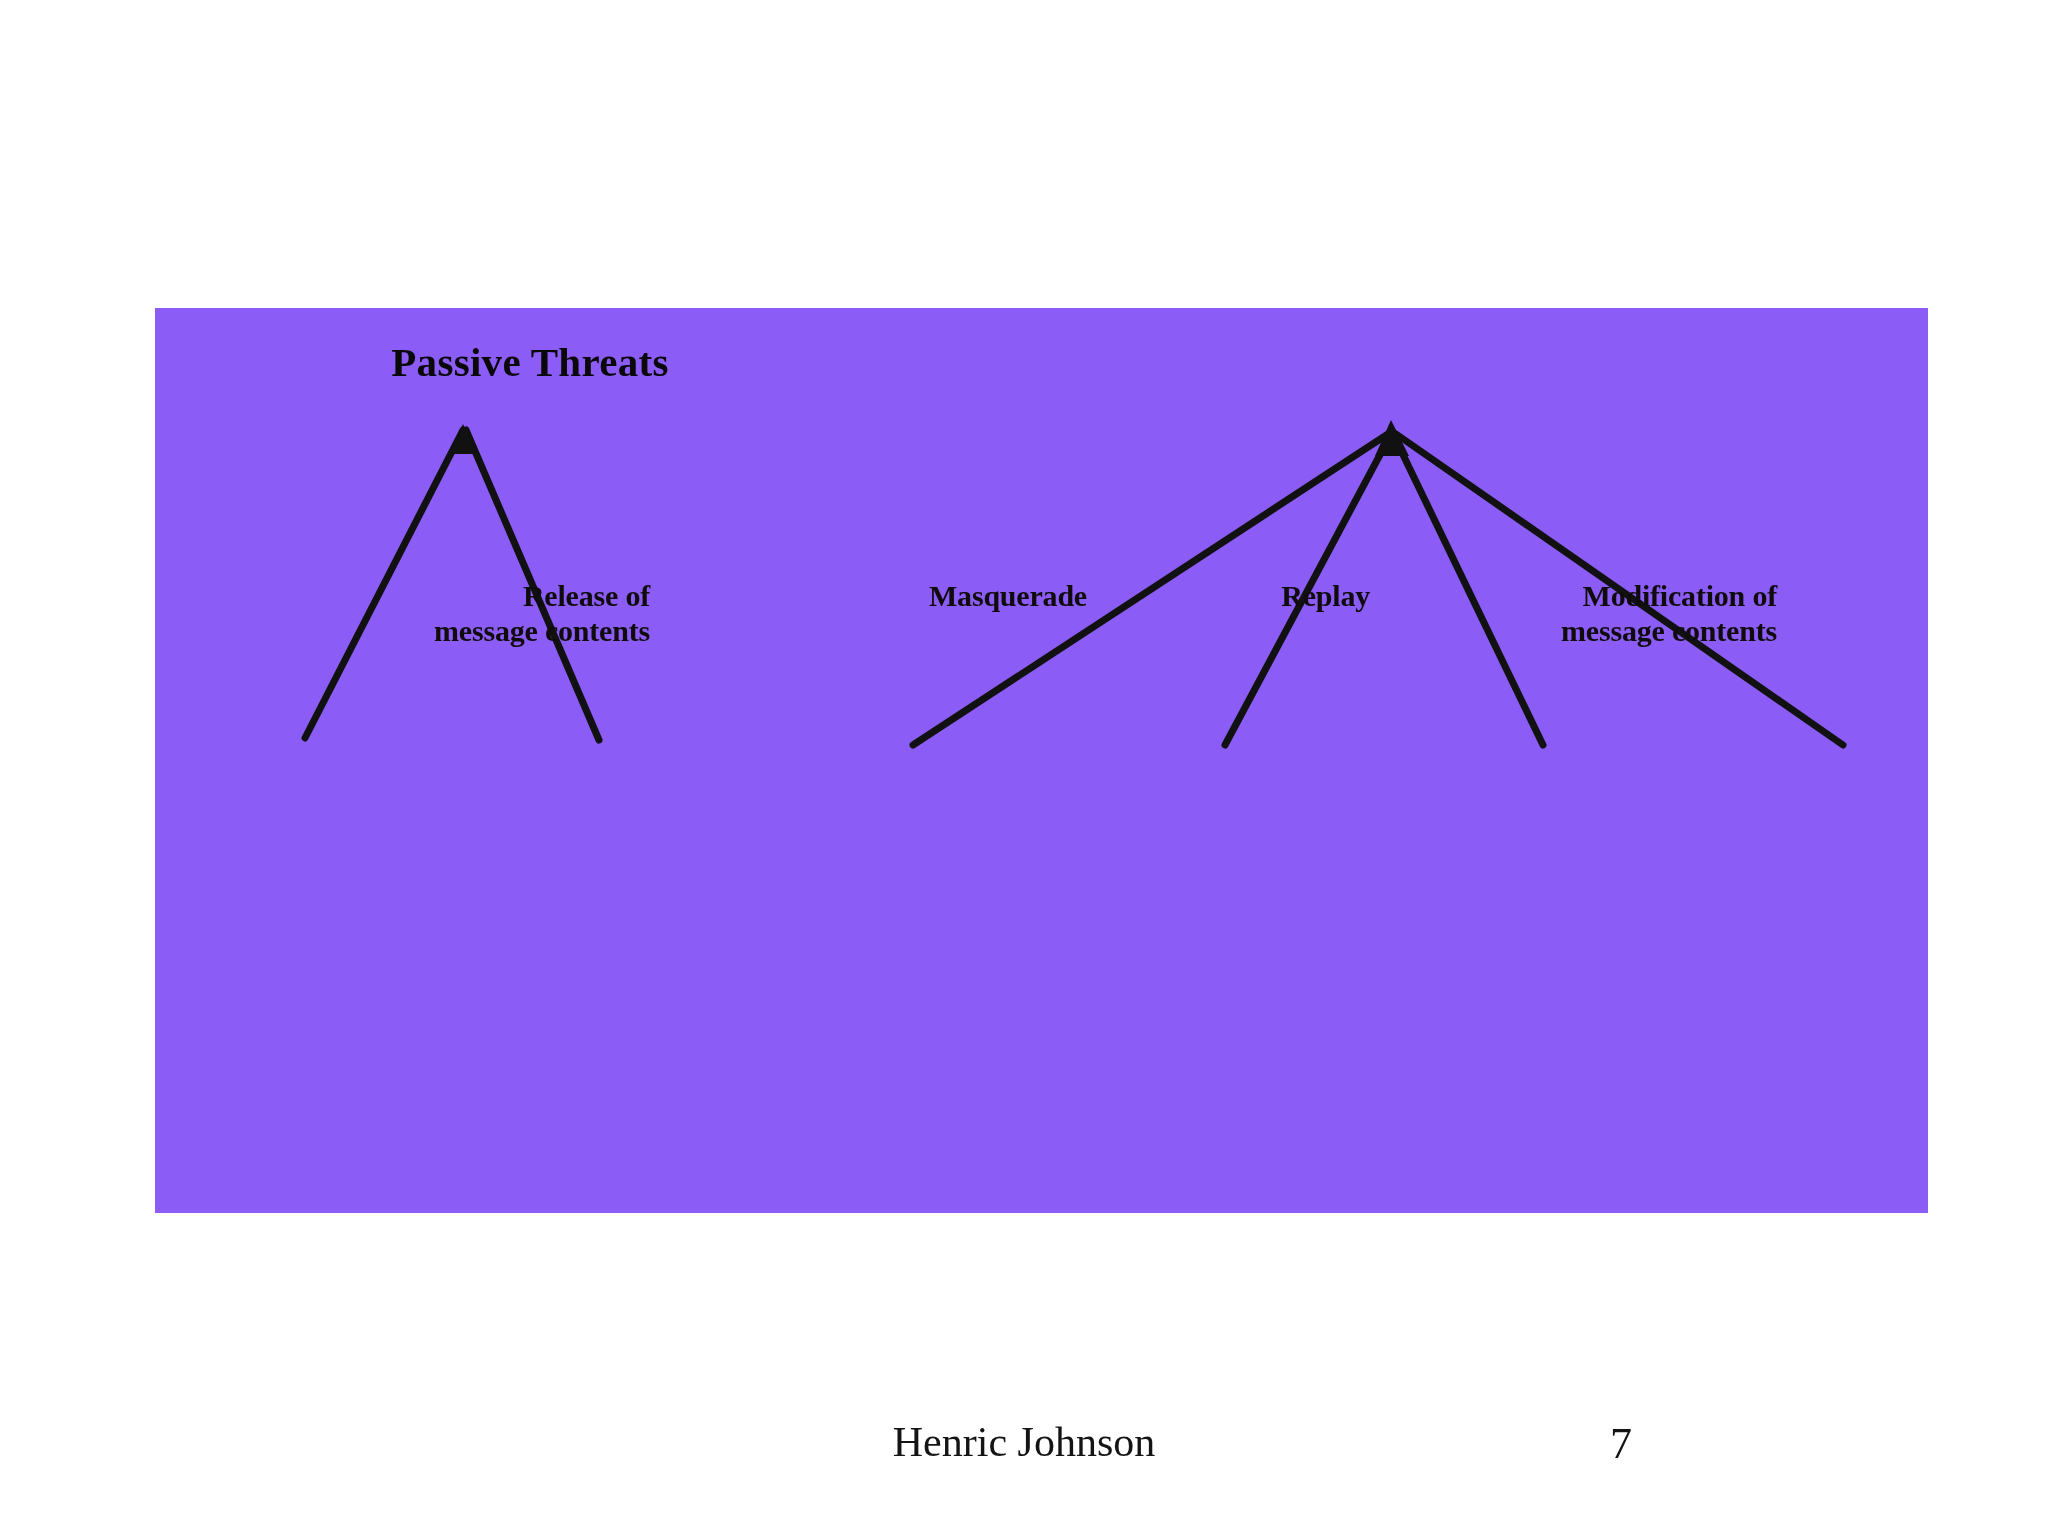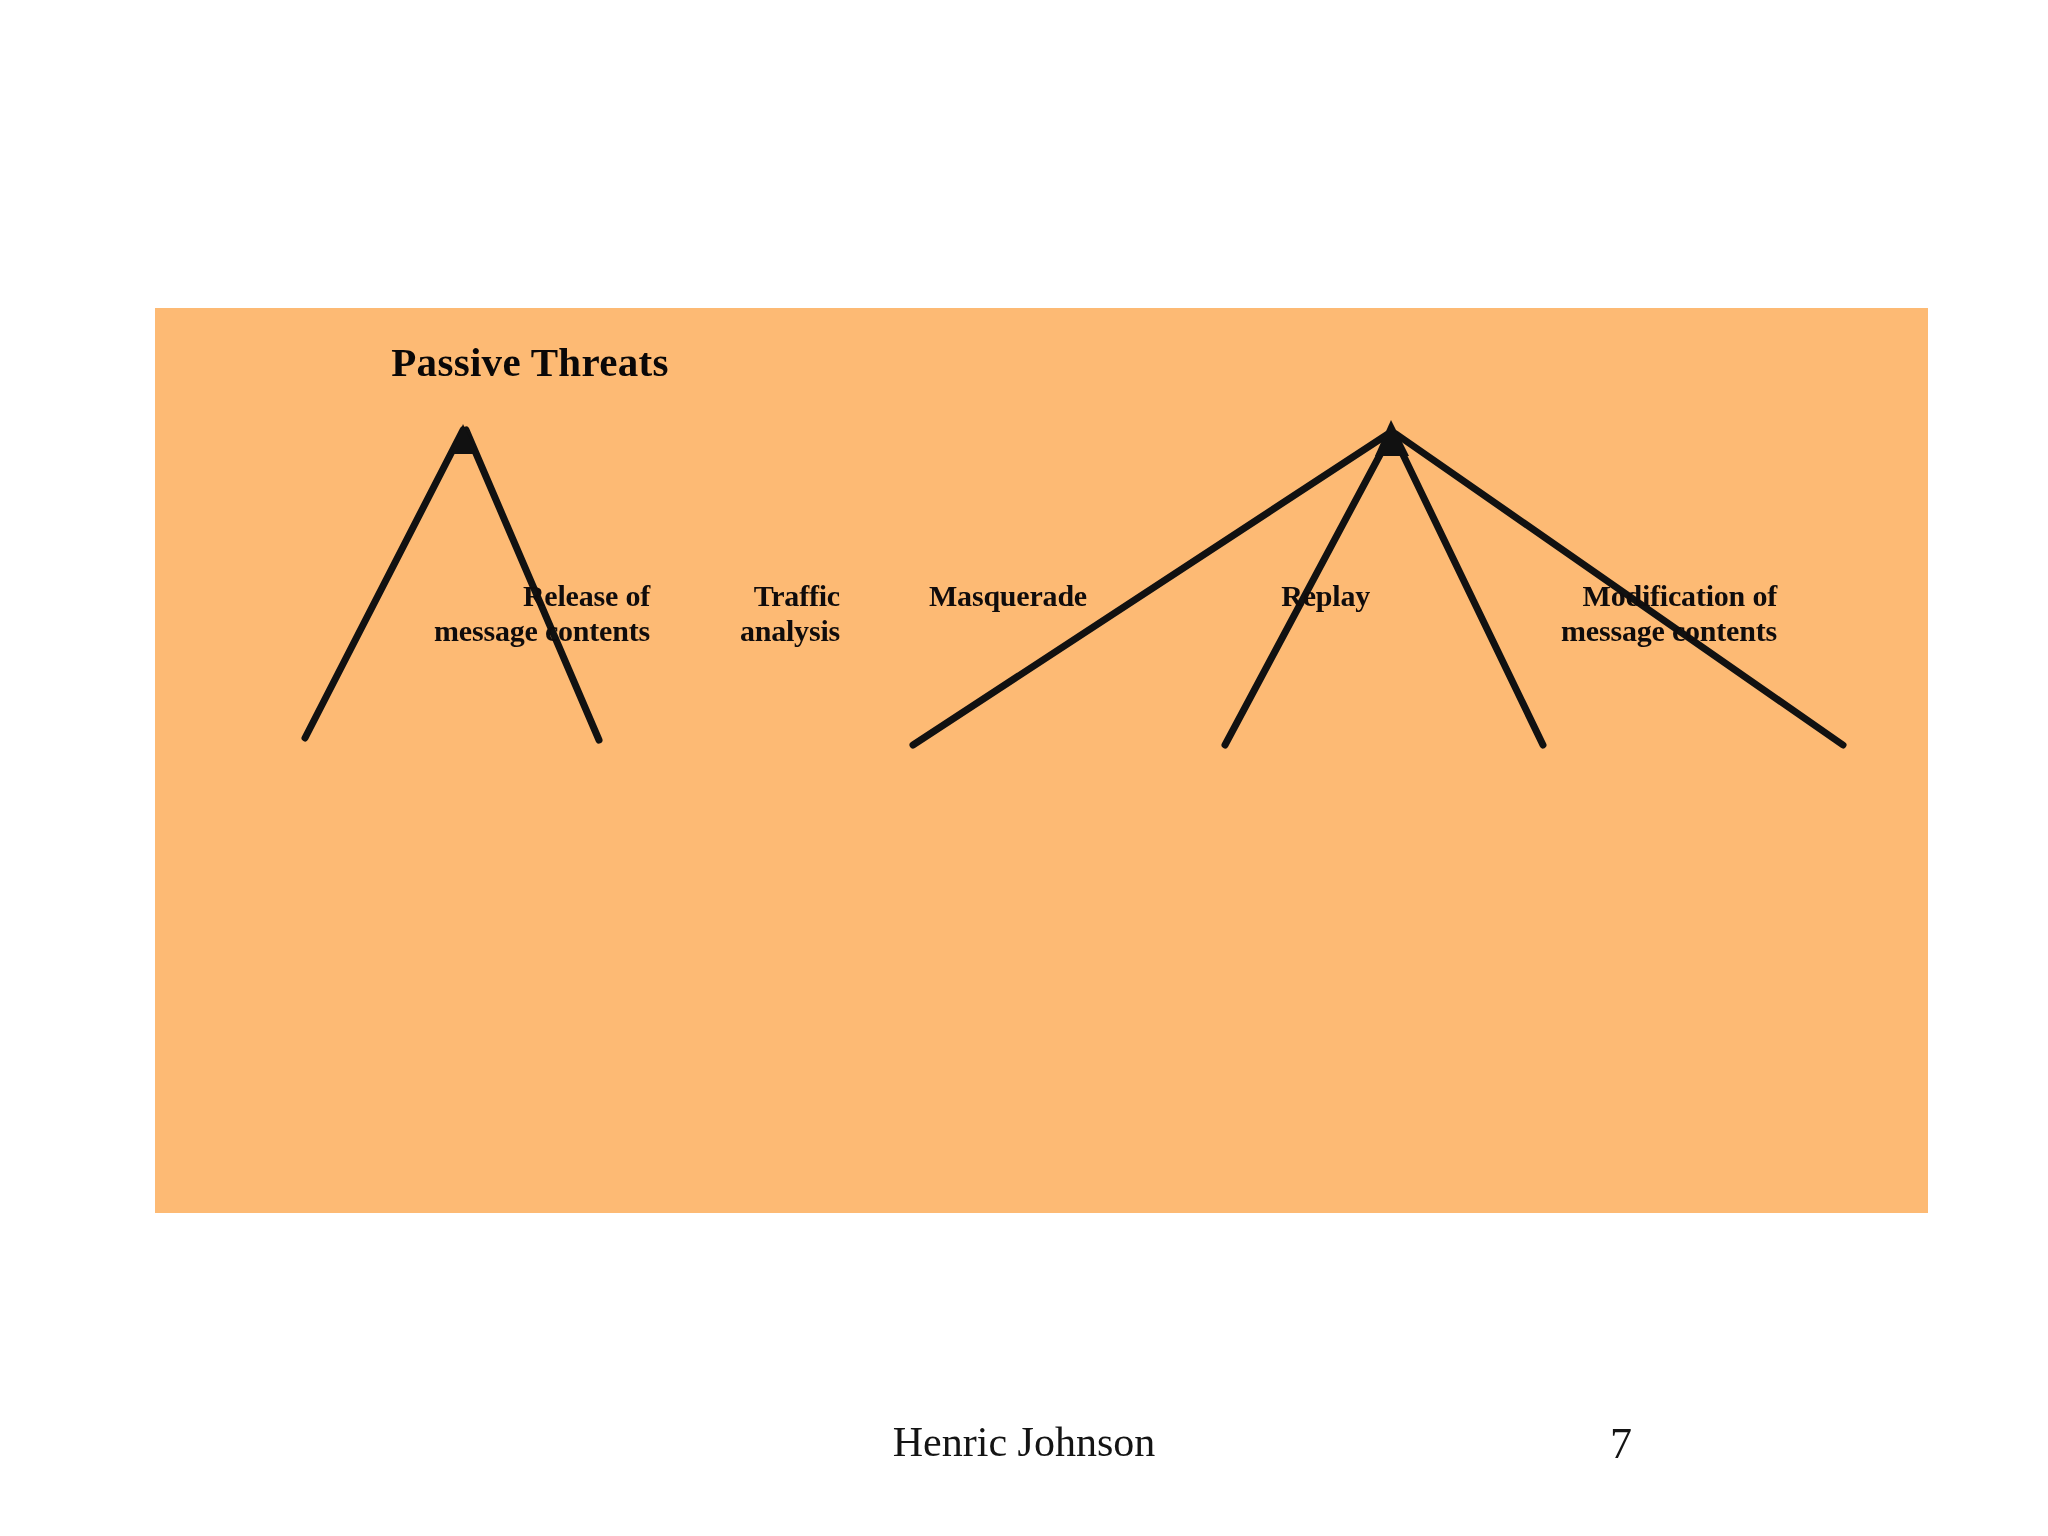--- a/index.html
+++ b/index.html
@@ -16,21 +16,21 @@
     color: #000000;
   }
 
   
   #figure-panel {
     position: absolute;
     left: 155px;
     top: 308px;
     width: 1773px;
     height: 905px;
-    background: #fdba74;
+    background: #8b5cf6;
   }
 
   
   #tree-svg {
     position: absolute;
     left: 0;
     top: 0;
     width: 100%;
     height: 100%;
     pointer-events: none;
@@ -141,24 +141,20 @@
     </g>
   </svg>
 
   <div class="group-title" id="title-passive">Passive Threats</div>
 
   <div class="node-label leaf-label" id="leaf-release">
     <span>Release of</span>
     <span class="l2">message contents</span>
   </div>
 
-  <div class="node-label leaf-label" id="leaf-traffic">
-    <span>Traffic</span>
-    <span class="l2">analysis</span>
-  </div>
 
 
   <div class="node-label leaf-label" id="leaf-masquerade">
     <span>Masquerade</span>
     <span class="l2"></span>
   </div>
 
   <div class="node-label leaf-label" id="leaf-replay">
     <span>Replay</span>
     <span class="l2"></span>

